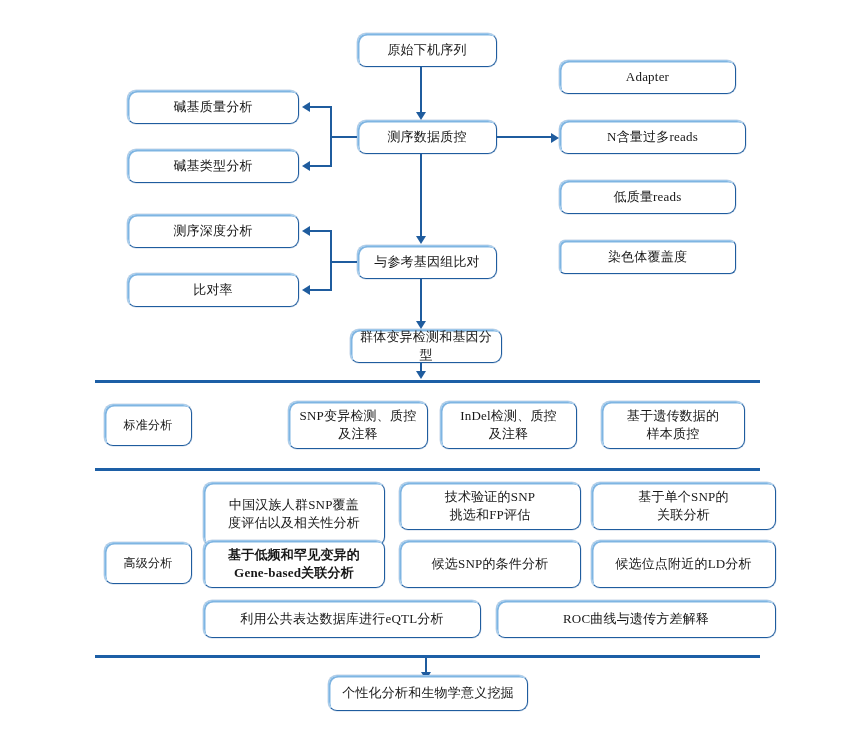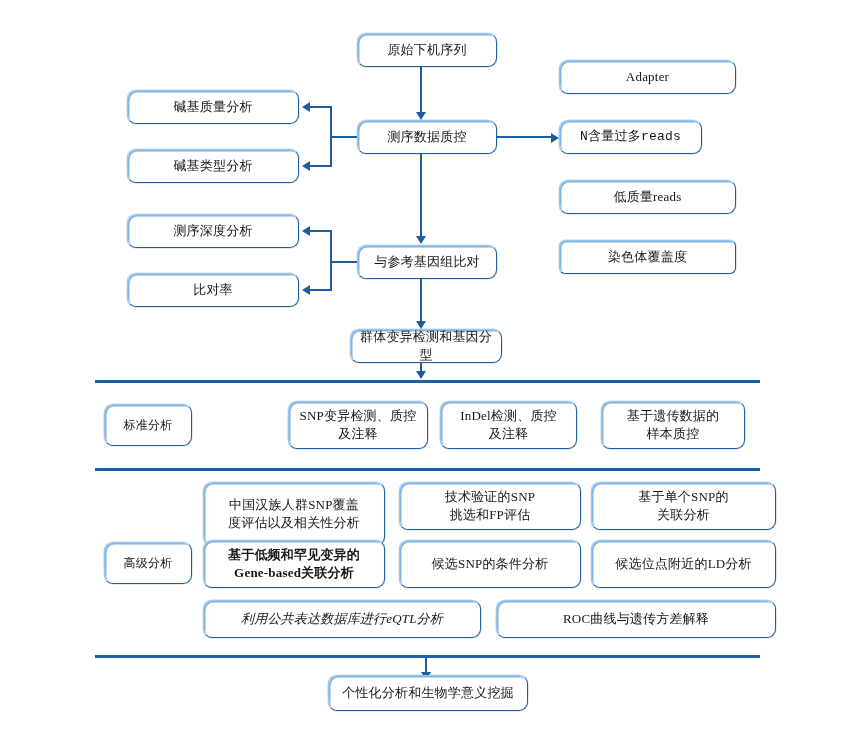--- a/index.html
+++ b/index.html
@@ -104,21 +104,21 @@
   <div class="node" style="left:127px;top:149px;width:172px;height:34px;">
     <span class="txt">碱基类型分析</span>
   </div>
 
   <div class="line hline" style="left:497px;top:136px;width:55px;height:2px;"></div>
   <div class="arrow-right" style="left:551px;top:133px;"></div>
 
   <div class="node" style="left:559px;top:60px;width:177px;height:34px;">
     <span class="txt">Adapter</span>
   </div>
-  <div class="node" style="left:559px;top:120px;width:143px;height:34px;font-family:Liberation Mono, monospace;">
+  <div class="node" style="left:559px;top:120px;width:187px;height:34px;">
     <span class="txt">N含量过多reads</span>
   </div>
   <div class="node" style="left:559px;top:180px;width:177px;height:34px;">
     <span class="txt">低质量reads</span>
   </div>
   <div class="node" style="left:559px;top:240px;width:177px;height:34px;border-radius:6px;">
     <span class="txt">染色体覆盖度</span>
   </div>
 
   <div class="line vline" style="left:420px;top:154px;width:2px;height:84px;"></div>
@@ -195,21 +195,21 @@
     <span class="txt">基于低频和罕见变异的
 Gene-based关联分析</span>
   </div>
   <div class="node" style="left:399px;top:540px;width:182px;height:48px;justify-content:center;">
     <span class="txt">候选SNP的条件分析</span>
   </div>
   <div class="node" style="left:591px;top:540px;width:185px;height:48px;">
     <span class="txt">候选位点附近的LD分析</span>
   </div>
 
-  <div class="node" style="left:203px;top:600px;width:278px;height:38px;font-style:italic;">
+  <div class="node" style="left:203px;top:600px;width:278px;height:38px;">
     <span class="txt">利用公共表达数据库进行eQTL分析</span>
   </div>
   <div class="node" style="left:496px;top:600px;width:280px;height:38px;">
     <span class="txt">ROC曲线与遗传方差解释</span>
   </div>
 
   <div class="divider" style="left:95px;top:655px;width:665px;"></div>
 
   <div class="line vline" style="left:425px;top:657px;width:2px;height:18px;"></div>
   <div class="arrow-down" style="left:421px;top:672px;"></div>

